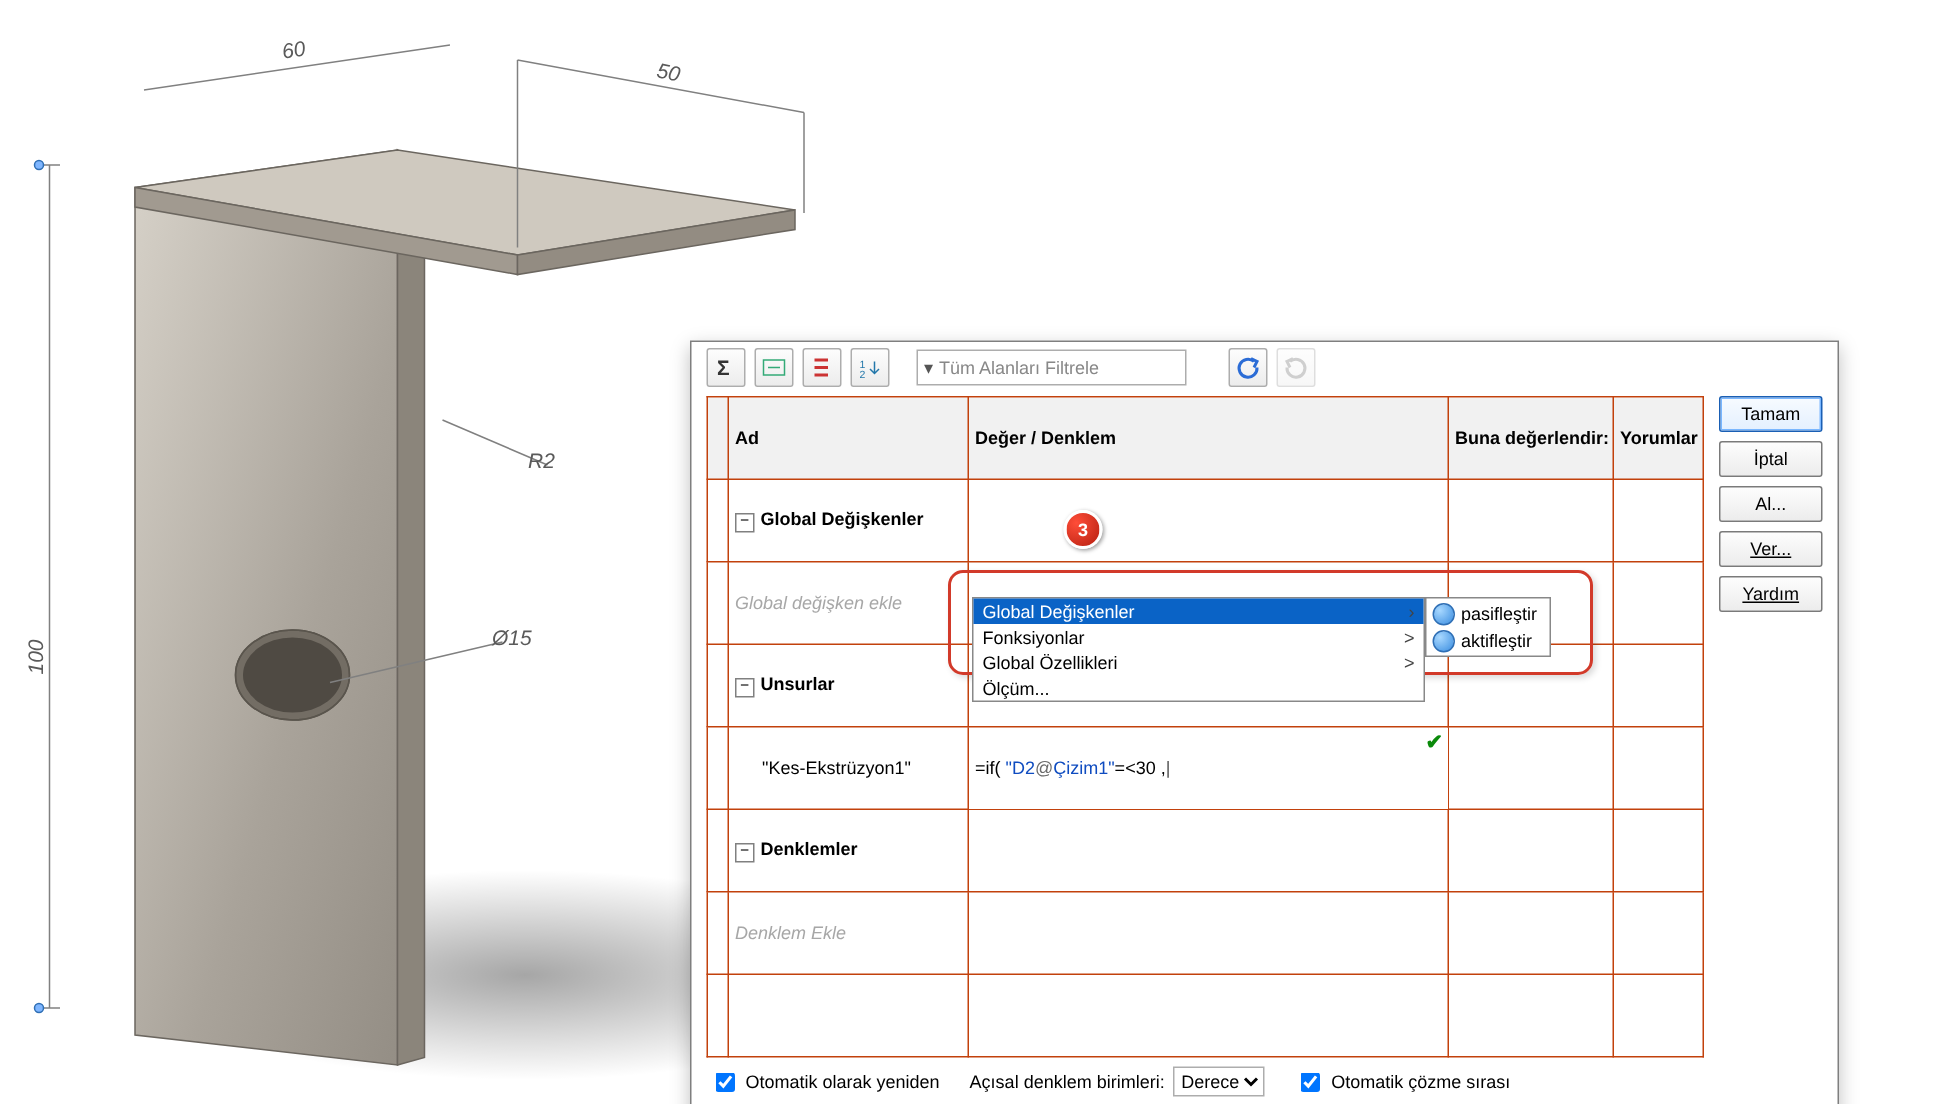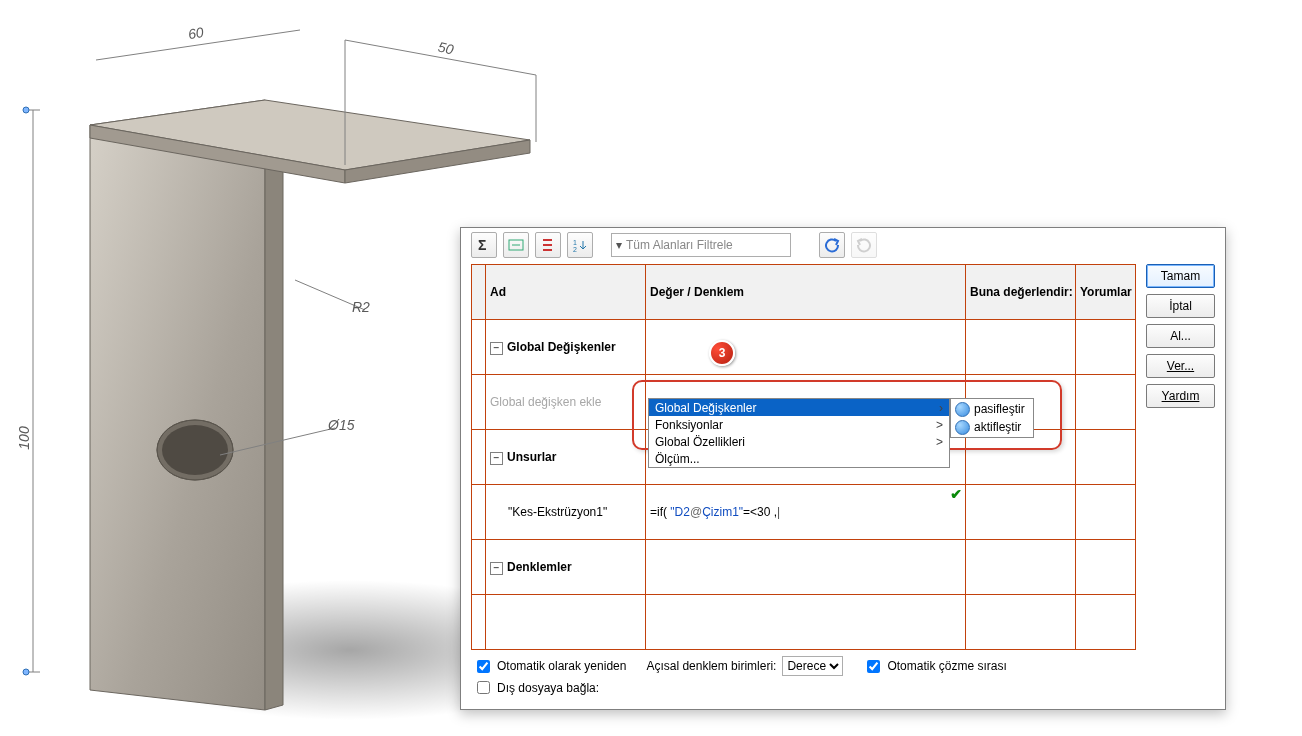--- a/index.html
+++ b/index.html
@@ -114,20 +114,21 @@
     border:1px solid #808080;
     line-height:9px;
     text-align:center;
     font-size:10px;
     margin-right:4px;
     color:#555;
     background:#fff;
   }
   .placeholder {
     color:#a7a7a7;
+    font-style: italic;
   }
   .formula-cell {
     position: relative;
     background:#fff;
   }
   .formula-cell .checkmark {
     position:absolute;
     right:3px; top:1px;
     color:#0a8a0a;
     font-weight:bold;
@@ -397,20 +398,27 @@
             <span class="checkmark">✔</span>
           </td>
           <td></td>
               <td></td>
         </tr>
         <tr>
           <td></td>
           <td class="section-cell">
             <span class="exp">−</span><span>Denklemler</span>
           </td>
+          <td></td>
+              <td></td>
+              <td></td>
+        </tr>
+        <tr>
+          <td></td>
+          <td class="placeholder">Denklem Ekle</td>
           <td></td>
               <td></td>
               <td></td>
         </tr>
         <tr>
               <td></td>
               <td></td>
               <td></td>
               <td></td>
               <td></td>

